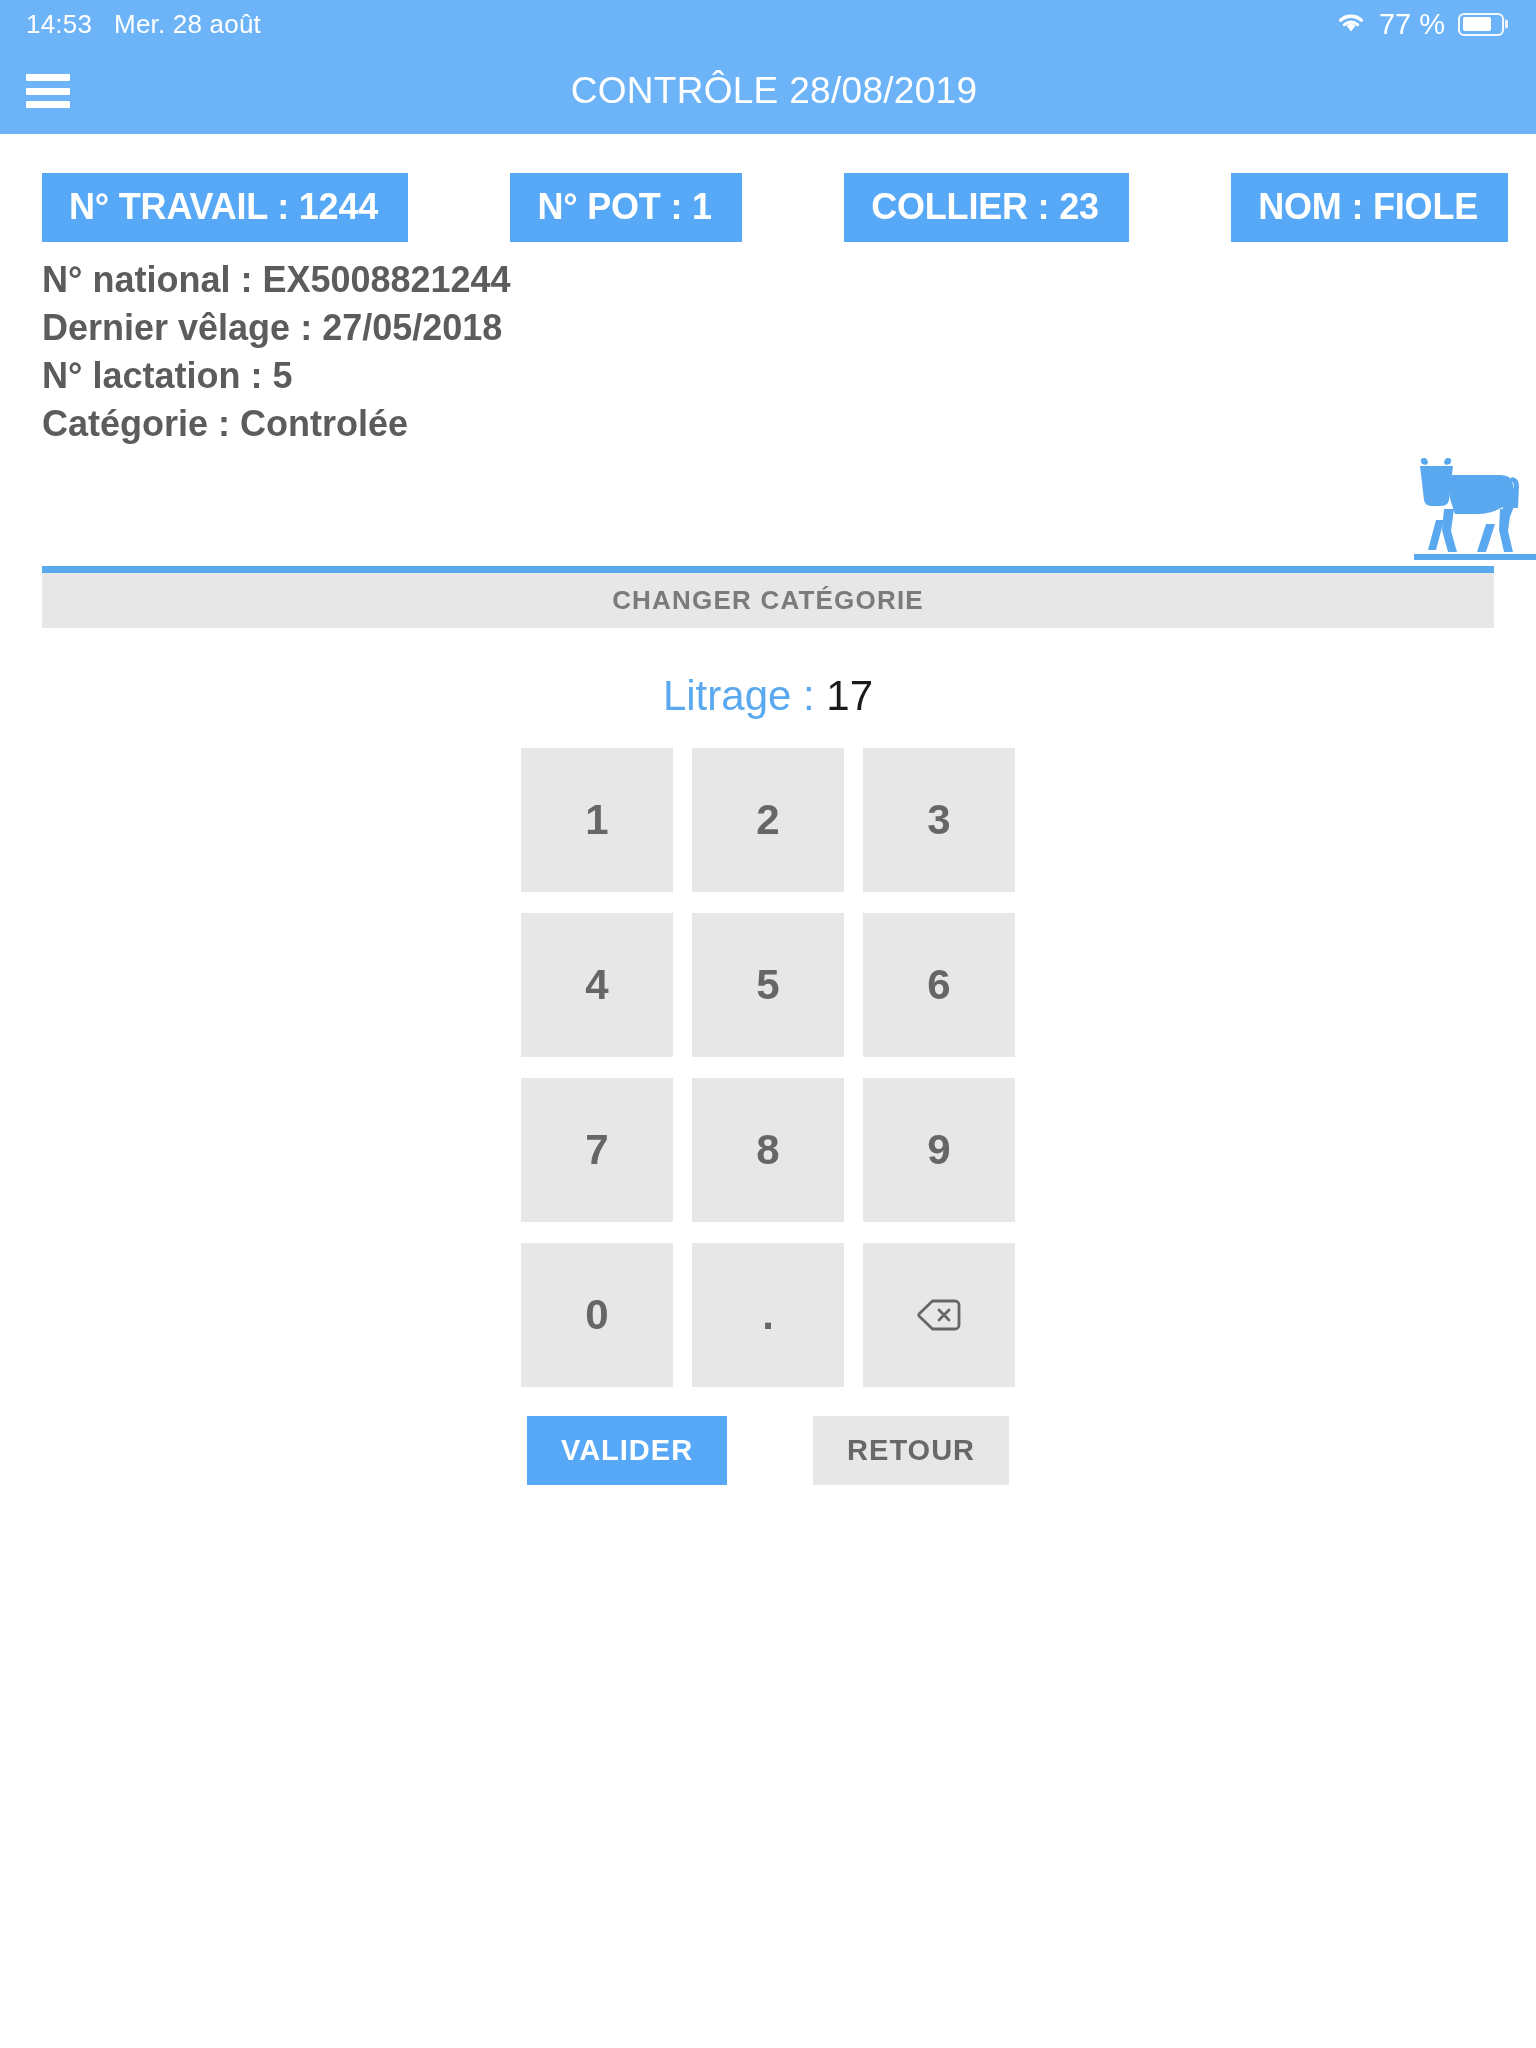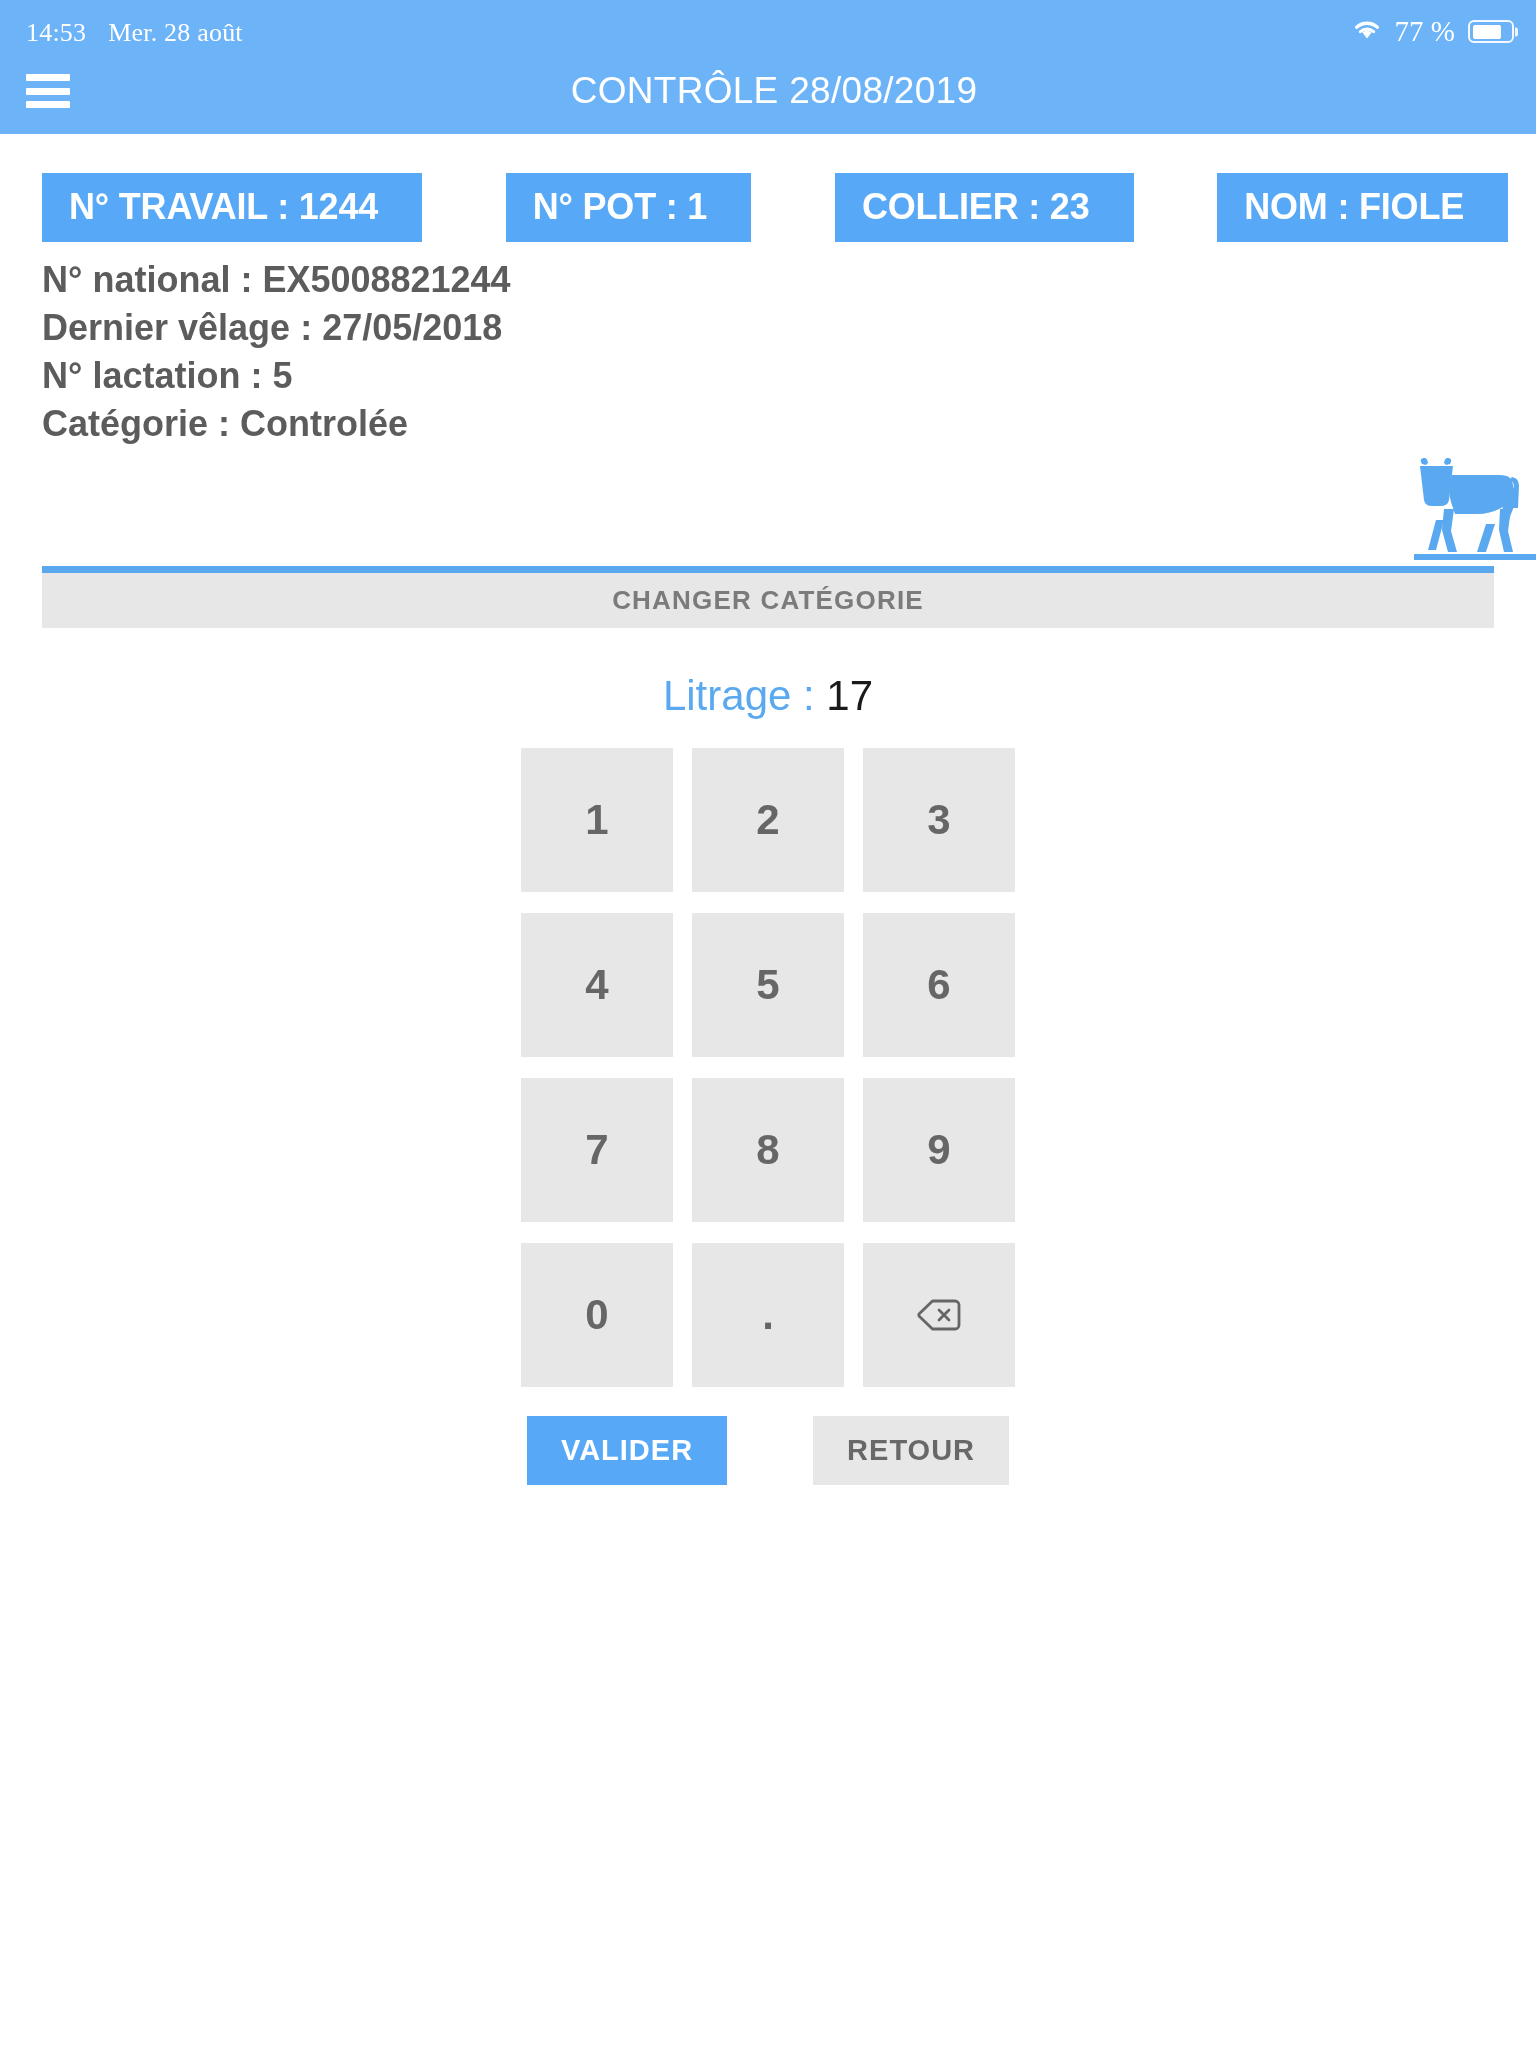--- a/index.html
+++ b/index.html
@@ -9,24 +9,23 @@
     background: #ffffff;
     font-family: "Liberation Sans", sans-serif;
     overflow: hidden;
   }
 
   
   .status-bar {
     height: 48px;
     background: #6cb3f7;
     display: flex;
-    align-items: flex-end;
-    padding: 0 22px 0 26px;
+    align-items: center;
+    padding: 0 32px 0 26px;
     color: #ffffff;
-    font-family: Liberation Serif, serif;
   }
   .status-left {
     display: flex;
     align-items: baseline;
     gap: 22px;
     font-size: 26px;
     letter-spacing: 0.2px;
   }
   .status-spacer { flex: 1; }
   .status-right {
@@ -105,21 +104,21 @@
     align-items: center;
     gap: 0;
     padding: 39px 28px 0 42px;
   }
   .chip {
     background: #57a9f7;
     color: #ffffff;
     font-size: 36px;
     font-weight: 700;
     letter-spacing: -0.2px;
-    padding: 15px 44px 17px 27px;
+    padding: 15px 30px 17px 27px;
     white-space: nowrap;
     line-height: 1.04;
   }
   .chip-push { flex: 1 1 auto; }
 
   
   .details {
     padding: 14px 0 0 42px;
     color: #5c5c5c;
     font-size: 36px;

